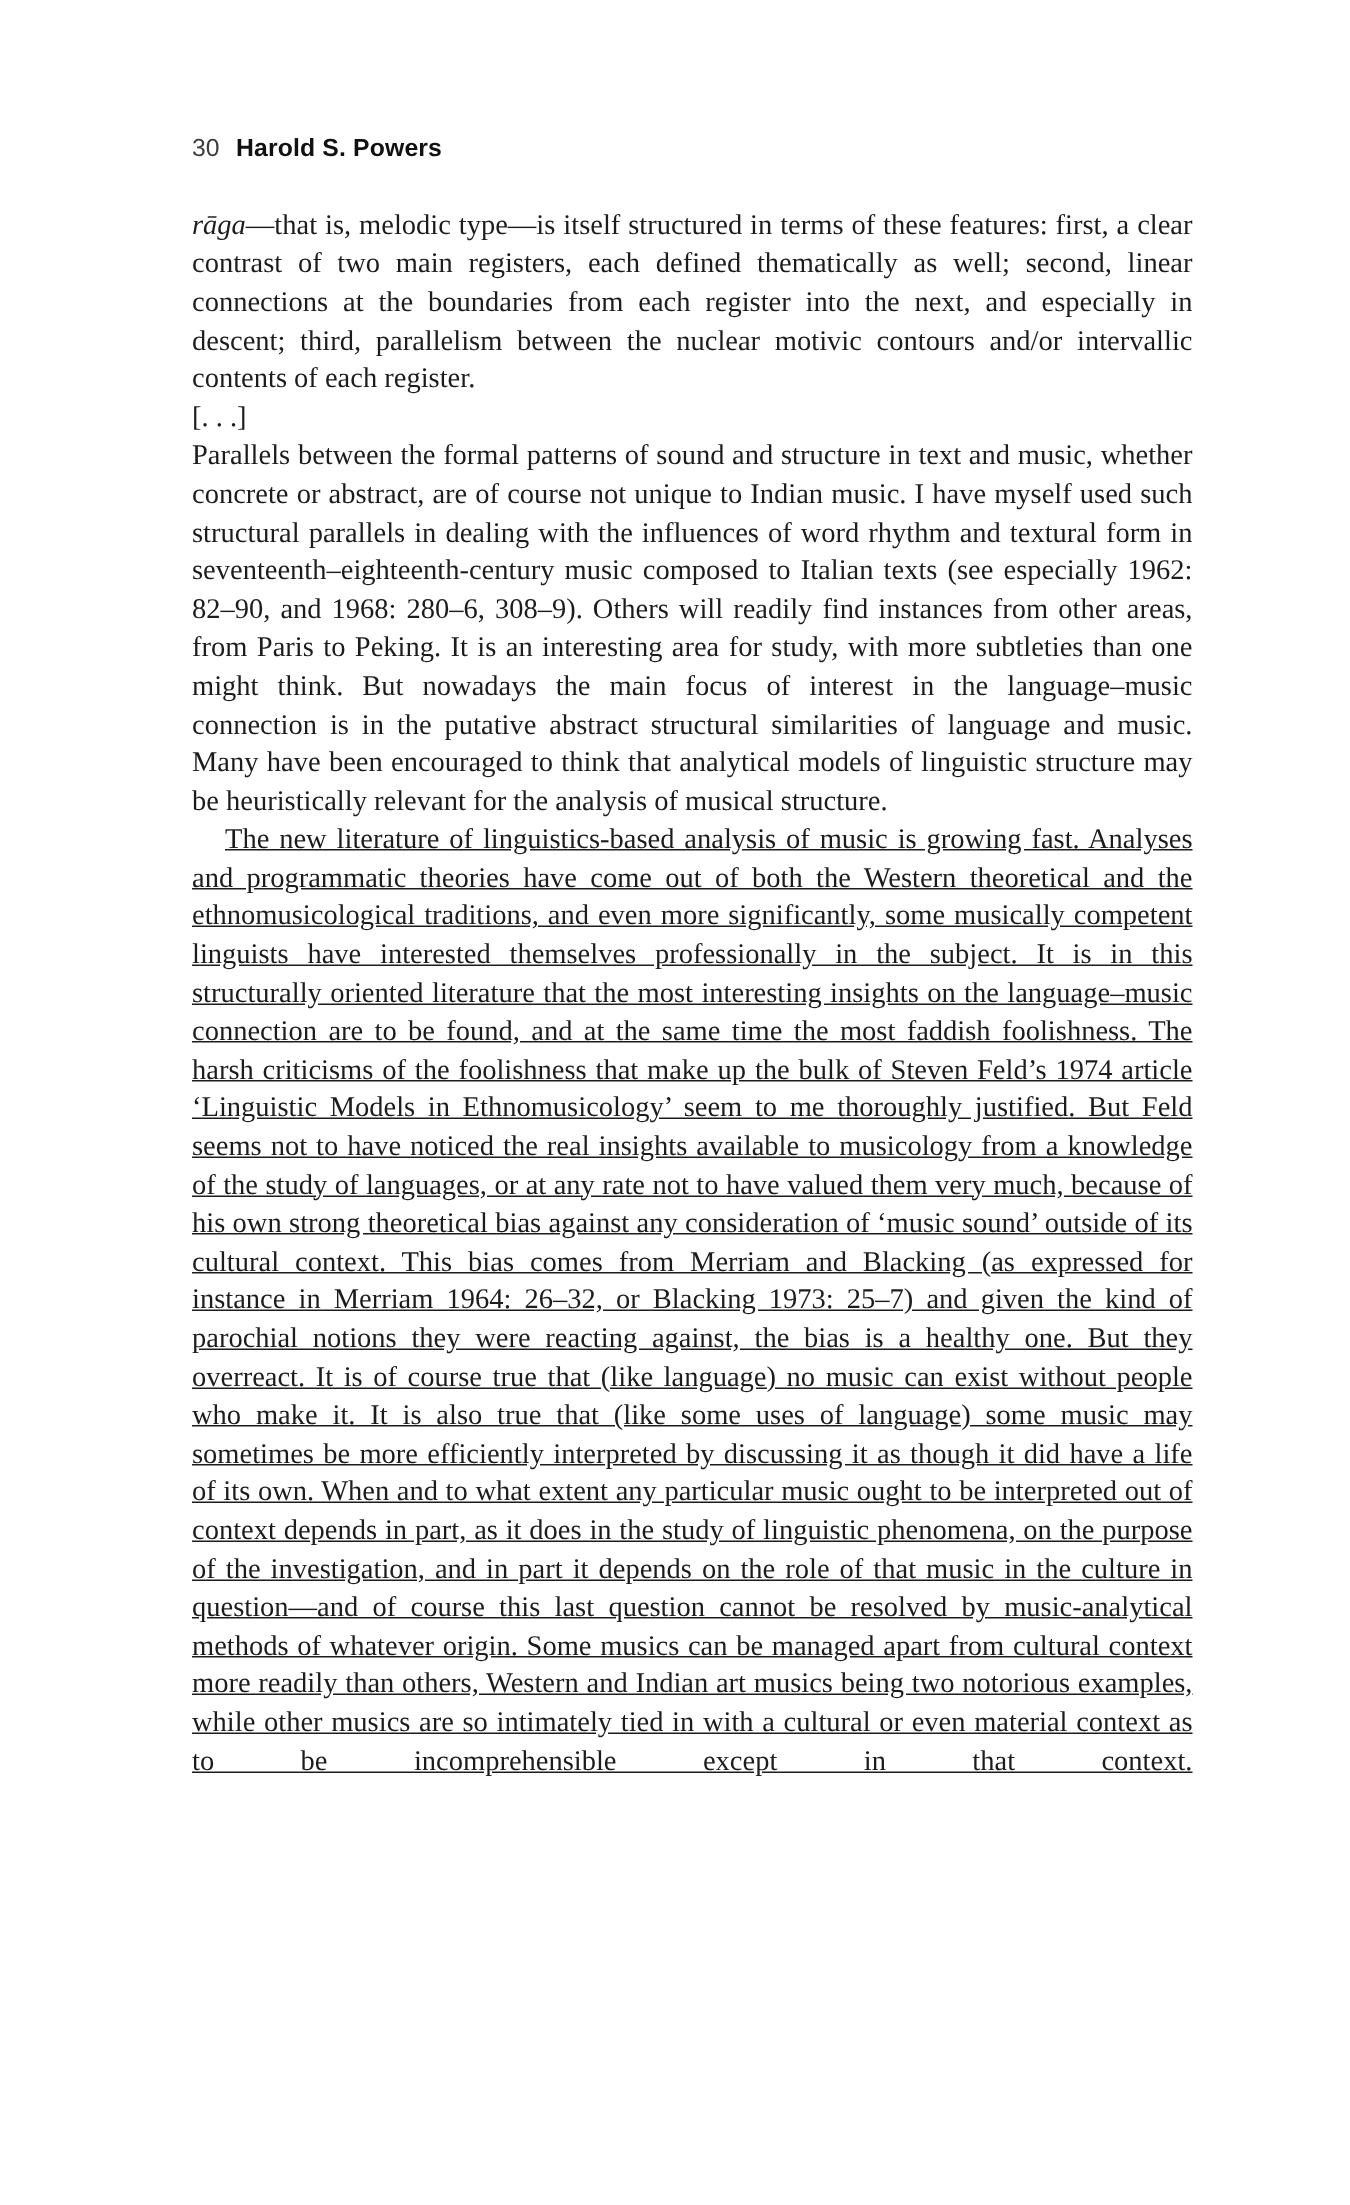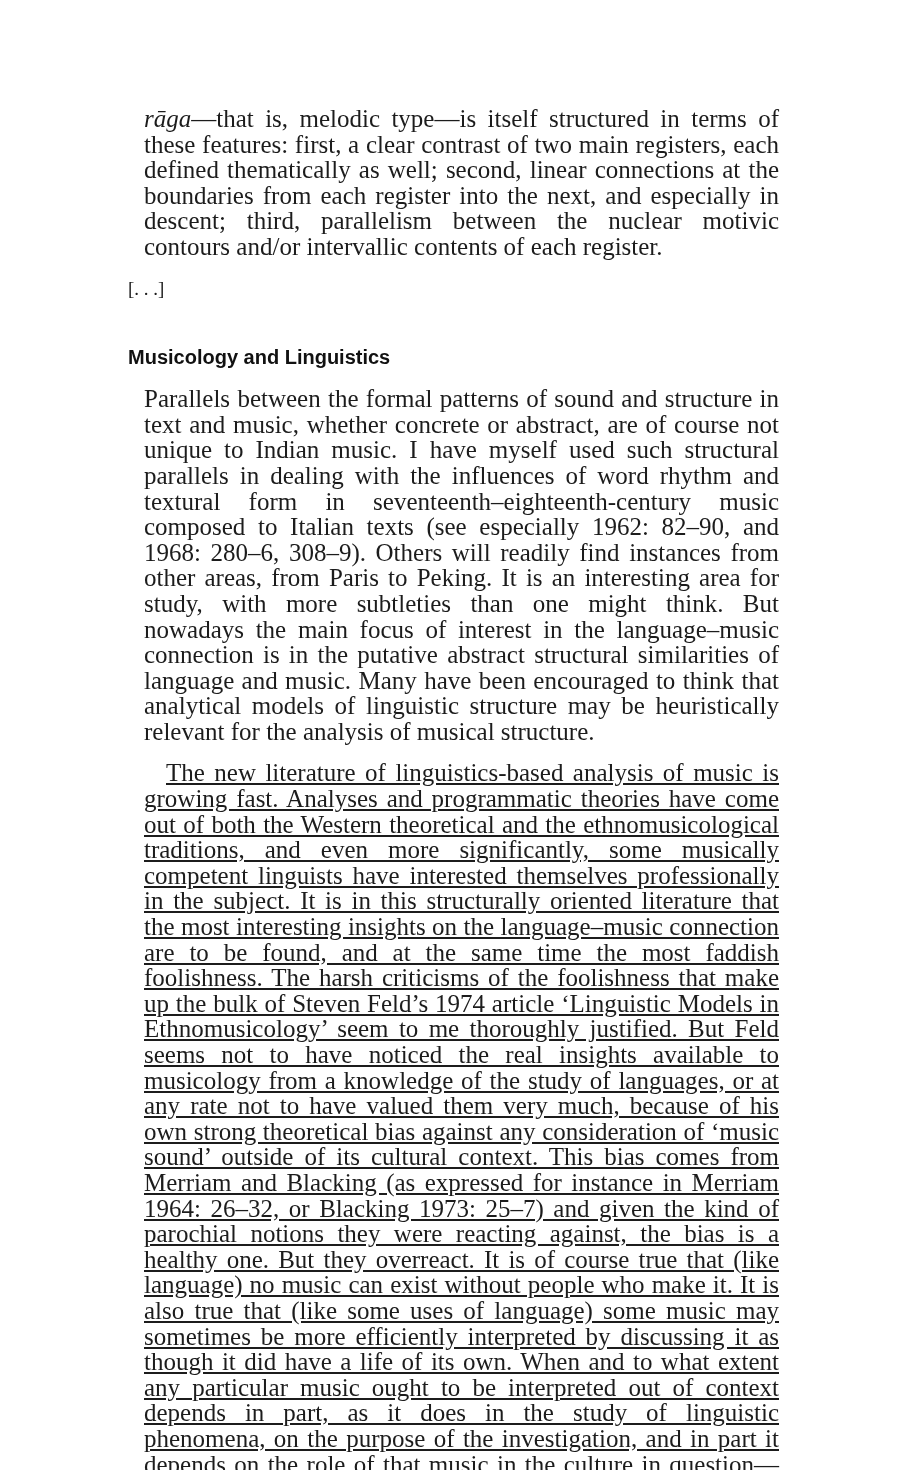--- a/index.html
+++ b/index.html
@@ -30,24 +30,24 @@
     font-weight: 400;
     color: #3d3d3d;
     margin-right: 11px;
   }
   .head-title {
     font-weight: 700;
     color: #111111;
     letter-spacing: 0.1px;
   }
   .body-para {
-    font-size: 25px;
+    font-size: 19px;
     line-height: 25.6px;
     text-align: justify;
-    margin: 16px;
+    margin: 0;
     hyphens: auto;
   }
   .body-para em {
     font-style: italic;
   }
   .ellipsis-line {
     font-size: 19px;
     line-height: 25.6px;
     margin: 0;
     text-align: left;
@@ -66,28 +66,31 @@
   .justify-last {
     text-align-last: justify;
     text-decoration: underline;
   }
 </style>
 </head>
 <body>
 
 <div class="page">
 
+  <header class="running-header">
+    <span class="page-num">30</span>
+    <span class="head-title">Harold S. Powers</span>
+  </header>
 
   <main>
 
     <p class="body-para"><em>rāga</em><span>—that is, melodic type—is itself structured in terms of these features: first, a clear contrast of two main registers, each defined thematically as well; second, linear connections at the boundaries from each register into the next, and especially in descent; third, parallelism between the nuclear motivic contours and/or intervallic contents of each register.</span></p>
 
     <p class="ellipsis-line">[. . .]</p>
 
-    <h2 class="section-heading">Musicology and Linguistics</h2>
 
     <p class="body-para">Parallels between the formal patterns of sound and structure in text and music, whether concrete or abstract, are of course not unique to Indian music. I have myself used such structural parallels in dealing with the influences of word rhythm and textural form in seventeenth–eighteenth-century music composed to Italian texts (see especially 1962: 82–90, and 1968: 280–6, 308–9). Others will readily find instances from other areas, from Paris to Peking. It is an interesting area for study, with more subtleties than one might think. But nowadays the main focus of interest in the language–music connection is in the putative abstract structural similarities of language and music. Many have been encouraged to think that analytical models of linguistic structure may be heuristically relevant for the analysis of musical structure.</p>
 
     <p class="body-para indent-first justify-last">The new literature of linguistics-based analysis of music is growing fast. Analyses and programmatic theories have come out of both the Western theoretical and the ethnomusicological traditions, and even more significantly, some musically competent linguists have interested themselves professionally in the subject. It is in this structurally oriented literature that the most interesting insights on the language–music connection are to be found, and at the same time the most faddish foolishness. The harsh criticisms of the foolishness that make up the bulk of Steven Feld’s 1974 article ‘Linguistic Models in Ethnomusicology’ seem to me thoroughly justified. But Feld seems not to have noticed the real insights available to musicology from a knowledge of the study of languages, or at any rate not to have valued them very much, because of his own strong theoretical bias against any consideration of ‘music sound’ outside of its cultural context. This bias comes from Merriam and Blacking (as expressed for instance in Merriam 1964: 26–32, or Blacking 1973: 25–7) and given the kind of parochial notions they were reacting against, the bias is a healthy one. But they overreact. It is of course true that (like language) no music can exist without people who make it. It is also true that (like some uses of language) some music may sometimes be more efficiently interpreted by discussing it as though it did have a life of its own. When and to what extent any particular music ought to be interpreted out of context depends in part, as it does in the study of linguistic phenomena, on the purpose of the investigation, and in part it depends on the role of that music in the culture in question—and of course this last question cannot be resolved by music-analytical methods of whatever origin. Some musics can be managed apart from cultural context more readily than others, Western and Indian art musics being two notorious examples, while other musics are so intimately tied in with a cultural or even material context as to be incomprehensible except in that context.</p>
 
   </main>
 
 </div>
 
 </body></html>

